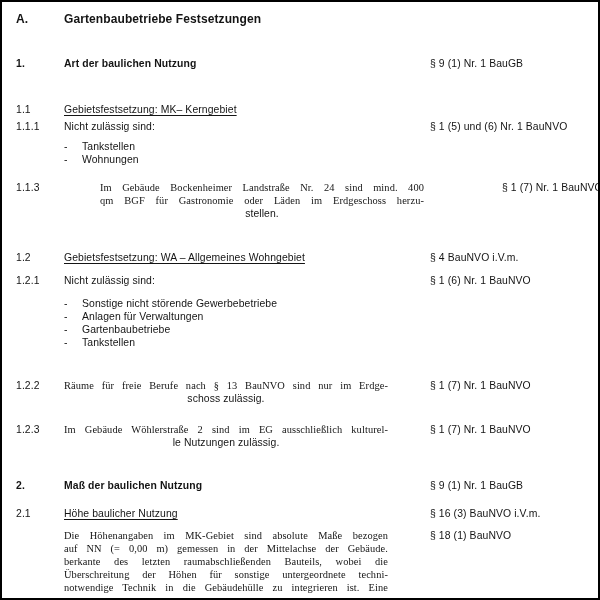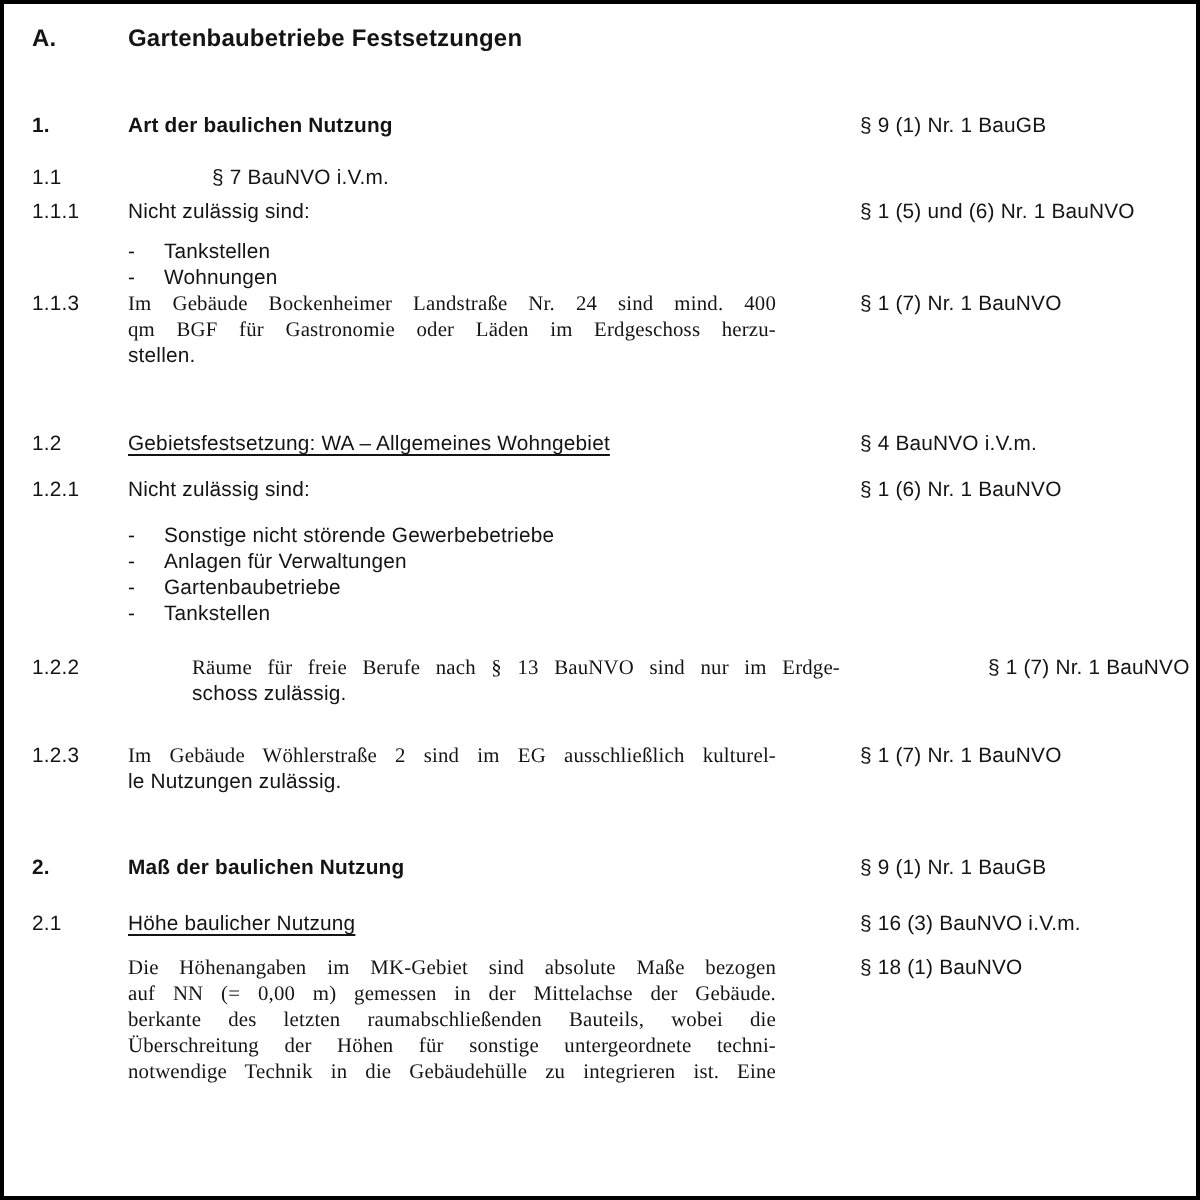--- a/index.html
+++ b/index.html
@@ -25,30 +25,30 @@
   .num, .title, .ref, .bullet, .lines > div {
     font-size:10.4px;
     line-height:13px;
     letter-spacing:0.1px;
   }
   .hdr .num, .hdr .title { font-size:12px; line-height:14px; font-weight:bold; }
   .b { font-weight:bold; }
   .u { text-decoration:underline; text-underline-offset:2px; }
   .ref { padding-left:42px; white-space:nowrap; }
   .lines > .jl { text-align:justify; text-align-last:justify;font-family:Liberation Serif, serif; }
-  .lines > .ll { text-align:left; }
+  .lines > .ll { text-align:center; }
   .bullet { display:grid; grid-template-columns:18px 1fr; }
   
   .mt31 { margin-top:31px; }
   .mt30 { margin-top:30px; }
   .mt18 { margin-top:18px; }
-  .mt17 { margin-top:13px; }
+  .mt17 { margin-top:33px; }
   .mt15 { margin-top:15px; }
-  .mt14 { margin-top:14px;gap:32px; }
-  .mt12 { margin-top:0; }
+  .mt14 { margin-top:30px; }
+  .mt12 { margin-top:15px;gap:36px; }
   .mt11 { margin-top:4px; }
   .mt10 { margin-top:10px; }
   .mt9  { margin-top:9px; }
   .mt7  { margin-top:7px; }
 </style>
 </head>
 <body>
 
 <div class="page">
 
@@ -58,21 +58,21 @@
   </div>
 
   <div class="row mt31">
     <div class="num b">1.</div>
     <div class="title b">Art der baulichen Nutzung</div>
     <div class="ref">§ 9 (1) Nr. 1 BauGB</div>
   </div>
 
   <div class="row mt17">
     <div class="num">1.1</div>
-    <div class="ref">§ 7 BauNVO i.V.m.</div>
+    <div class="title u">Gebietsfestsetzung: MK– Kerngebiet</div>
   </div>
 
   <div class="row mt11">
     <div class="num">1.1.1</div>
     <div class="title">Nicht zulässig sind:</div>
     <div class="ref">§ 1 (5) und (6) Nr. 1 BauNVO</div>
   </div>
 
   <div class="row mt7">
     <div class="num"></div>

